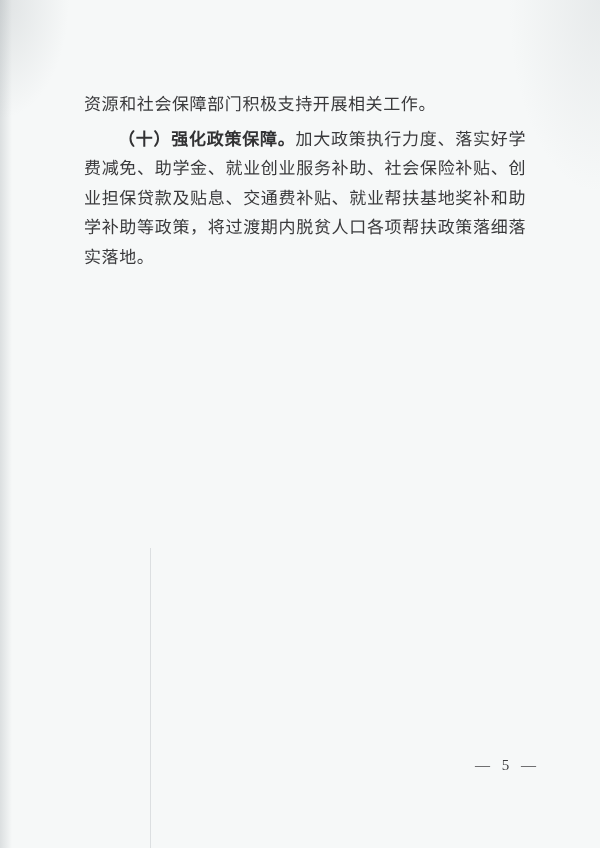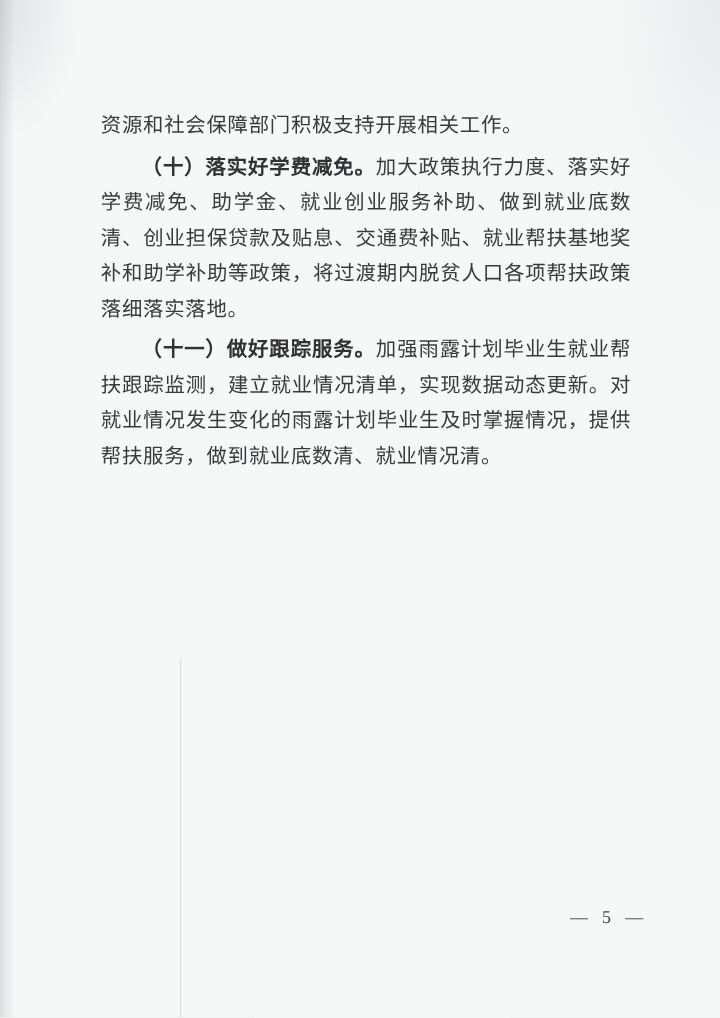--- a/index.html
+++ b/index.html
@@ -73,22 +73,21 @@
 
   <div class="edge-left"></div>
   <div class="corner-tl"></div>
   <div class="corner-tr"></div>
   <div class="fold-line"></div>
 
   <div class="content">
 
     <p class="para">资源和社会保障部门积极支持开展相关工作。</p>
 
-    <p class="para indent"><b class="head">（十）落实好学费减免。</b><span>加大政策执行力度、落实好学费减免、助学金、就业创业服务补助、做到就业底数清、创业担保贷款及贴息、交通费补贴、就业帮扶基地奖补和助学补助等政策，将过渡期内脱贫人口各项帮扶政策落细落实落地。</span></p>
+    <p class="para indent"><b class="head">（十）强化政策保障。</b><span>加大政策执行力度、落实好学费减免、助学金、就业创业服务补助、社会保险补贴、创业担保贷款及贴息、交通费补贴、就业帮扶基地奖补和助学补助等政策，将过渡期内脱贫人口各项帮扶政策落细落实落地。</span></p>
 
-    <p class="para indent"><b class="head">（十一）做好跟踪服务。</b><span>加强雨露计划毕业生就业帮扶跟踪监测，建立就业情况清单，实现数据动态更新。对就业情况发生变化的雨露计划毕业生及时掌握情况，提供帮扶服务，做到就业底数清、就业情况清。</span></p>
 
 
   </div>
 
   <div class="pagenum">— 5 —</div>
 
 </div>
 
 </body></html>

